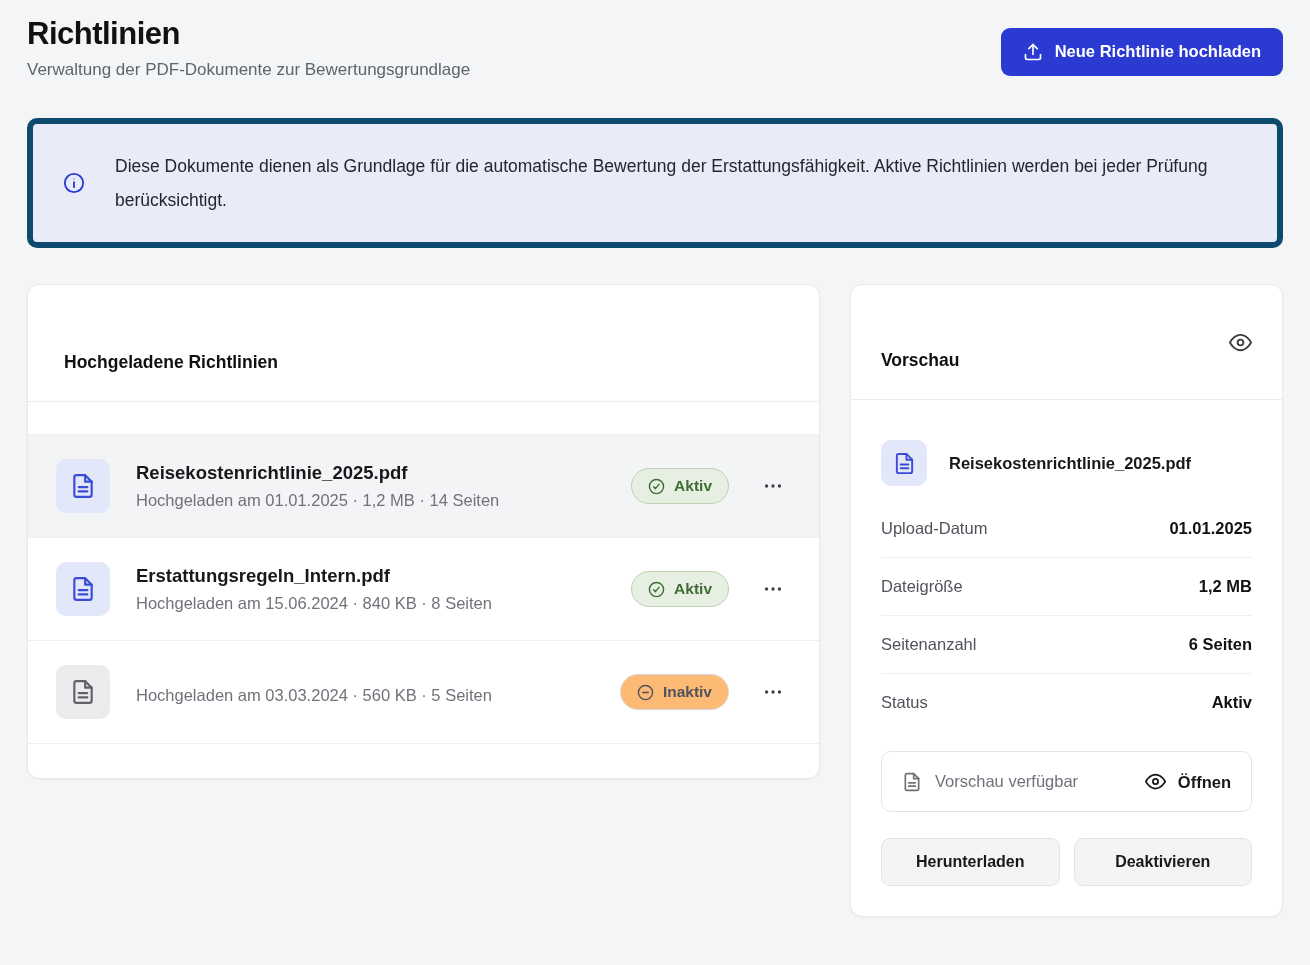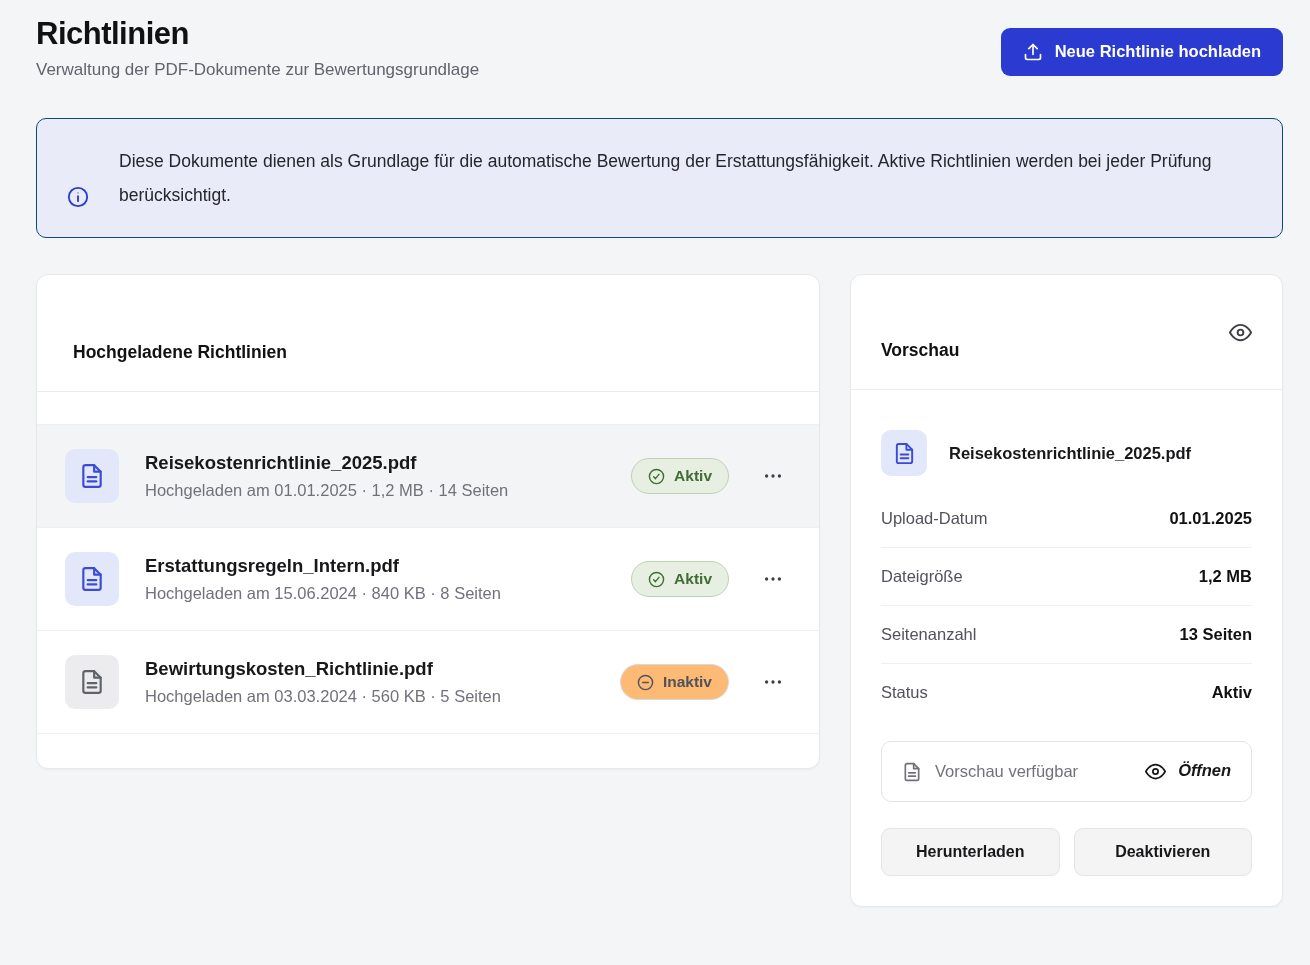--- a/index.html
+++ b/index.html
@@ -2,42 +2,42 @@
 <html><head>
 <meta charset="utf-8">
 <style>
   * { margin: 0; padding: 0; box-sizing: border-box; }
   html, body { width: 1310px; min-height: 965px; }
   body {
     background: #f4f5f7;
     font-family: "Liberation Sans", "DejaVu Sans", sans-serif;
     color: #18181b;
   }
-  .page { width: 1310px; min-height: 965px; padding: 16px 27px 30px 36px; }
+  .page { width: 1310px; min-height: 965px; padding: 16px 27px 30px 27px; }
 
   
   .page-header { display: flex; justify-content: space-between; align-items: flex-start; }
   .page-title { font-size: 31px; font-weight: 700; letter-spacing: -0.5px; color: #111113; }
   .page-subtitle { margin-top: 8px; font-size: 17px; color: #60646c; }
   .primary-btn {
     display: inline-flex; align-items: flex-start; gap: 12px;
     background: #2b3bd1; color: #ffffff; border: none; cursor: pointer;
     font-family: inherit; font-size: 16.5px; font-weight: 600;
     padding: 14px 22px; border-radius: 9px; margin-top: 12px;
   }
   .primary-btn svg { width: 20px; height: 20px; stroke: #ffffff; }
 
   
   .info-banner {
     margin-top: 38px;
     background: #e9ecf8;
-    border: 1px solid #0c4a6e;
+    border: 6px solid #0c4a6e;
     border-radius: 10px;
     padding: 25px 30px;
-    display: flex; gap: 30px; align-items: flex-end;
+    display: flex; gap: 30px; align-items: center;
   }
   .info-banner .icon-wrap { flex: 0 0 auto; margin-top: 4px; }
   .info-banner svg { width: 22px; height: 22px; stroke: #2b3bd1; }
   .info-banner .banner-text { font-size: 17.5px; line-height: 34px; color: #24262b; max-width: 1120px; }
 
   
   .main-grid { margin-top: 36px; display: grid; grid-template-columns: 1fr 433px; gap: 30px; align-items: start; }
   .card {
     background: #ffffff;
     border: 1px solid #e7e8ea;
@@ -114,21 +114,21 @@
   .detail-value { font-size: 16.5px; font-weight: 700; color: #111113; }
   .preview-available-box {
     margin-top: 20px;
     border: 1px solid #e4e4e7; border-radius: 10px;
     padding: 19px 20px;
     display: flex; align-items: center; justify-content: space-between;
   }
   .pab-left { display: flex; align-items: center; gap: 13px; }
   .pab-left svg { width: 20px; height: 20px; stroke: #71717a; }
   .pab-label { font-size: 16.5px; color: #71717a; }
-  .pab-right { display: flex; align-items: flex-start; gap: 12px; background: transparent; border: none; cursor: pointer; font-family: inherit; font-style: italic; }
+  .pab-right { display: flex; align-items: flex-end; gap: 12px; background: transparent; border: none; cursor: pointer; font-family: inherit; }
   .pab-right svg { width: 21px; height: 21px; stroke: #18181b; }
   .pab-action { font-size: 16.5px; font-weight: 600; color: #18181b; }
   .preview-actions { margin-top: 26px; display: grid; grid-template-columns: 1fr 1fr; gap: 14px; }
   .secondary-btn {
     background: #f4f4f5; border: 1px solid #e4e4e7; border-radius: 9px;
     padding: 14px 10px; font-family: inherit; font-size: 16px; font-weight: 600;
     color: #18181b; cursor: pointer; text-align: center;
   }
 </style>
 </head>
@@ -233,21 +233,20 @@
       <div class="policy-row">
         <div class="file-tile gray">
           <svg viewBox="0 0 24 24" fill="none" stroke-width="2" stroke-linecap="round" stroke-linejoin="round">
               <path d="M14 2H6a2 2 0 0 0-2 2v16a2 2 0 0 0 2 2h12a2 2 0 0 0 2-2V8z"></path>
               <polyline points="14 2 14 8 20 8"></polyline>
               <line x1="16" y1="13" x2="8" y2="13"></line>
               <line x1="16" y1="17" x2="8" y2="17"></line>
             </svg>
         </div>
         <div class="policy-text">
-          <div class="policy-name">Bewirtungskosten_Richtlinie.pdf</div>
           <div class="policy-meta">Hochgeladen am 03.03.2024 · 560 KB · 5 Seiten</div>
         </div>
         <span class="status-badge inactive">
           <svg viewBox="0 0 24 24" fill="none" stroke-width="2" stroke-linecap="round">
               <circle cx="12" cy="12" r="10"></circle>
               <line x1="8" y1="12" x2="16" y2="12"></line>
             </svg>
           <span>Inaktiv</span>
         </span>
         <button class="more-btn">
@@ -291,21 +290,21 @@
           <div class="detail-row">
             <span class="detail-label">Upload-Datum</span>
             <span class="detail-value">01.01.2025</span>
           </div>
           <div class="detail-row">
             <span class="detail-label">Dateigröße</span>
             <span class="detail-value">1,2 MB</span>
           </div>
           <div class="detail-row">
             <span class="detail-label">Seitenanzahl</span>
-            <span class="detail-value">13 Seiten</span>
+            <span class="detail-value">6 Seiten</span>
           </div>
           <div class="detail-row">
             <span class="detail-label">Status</span>
             <span class="detail-value">Aktiv</span>
           </div>
         </div>
 
         <div class="preview-available-box">
           <div class="pab-left">
             <svg viewBox="0 0 24 24" fill="none" stroke-width="2" stroke-linecap="round" stroke-linejoin="round">

